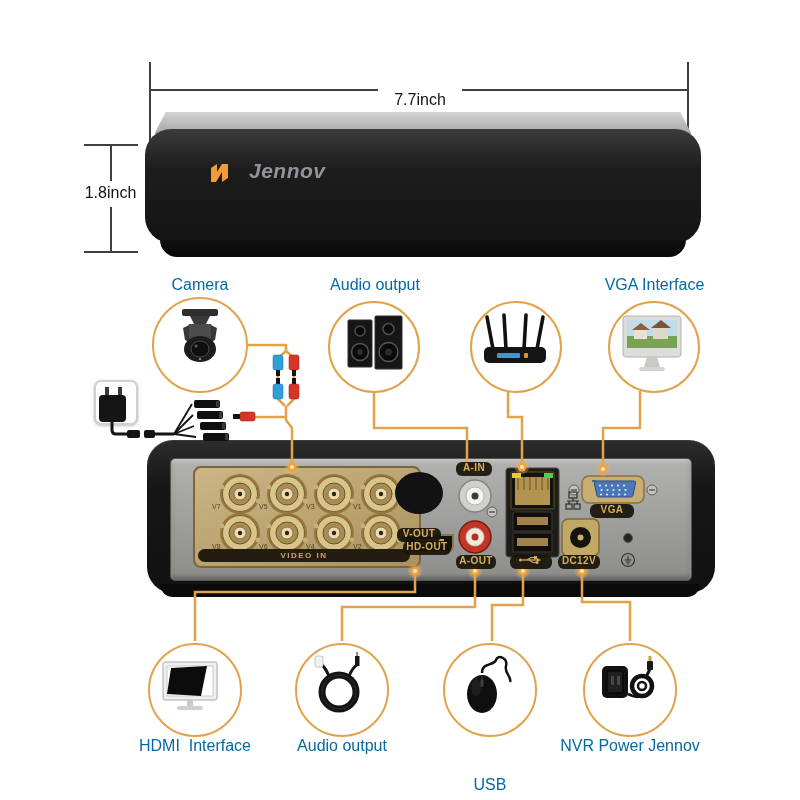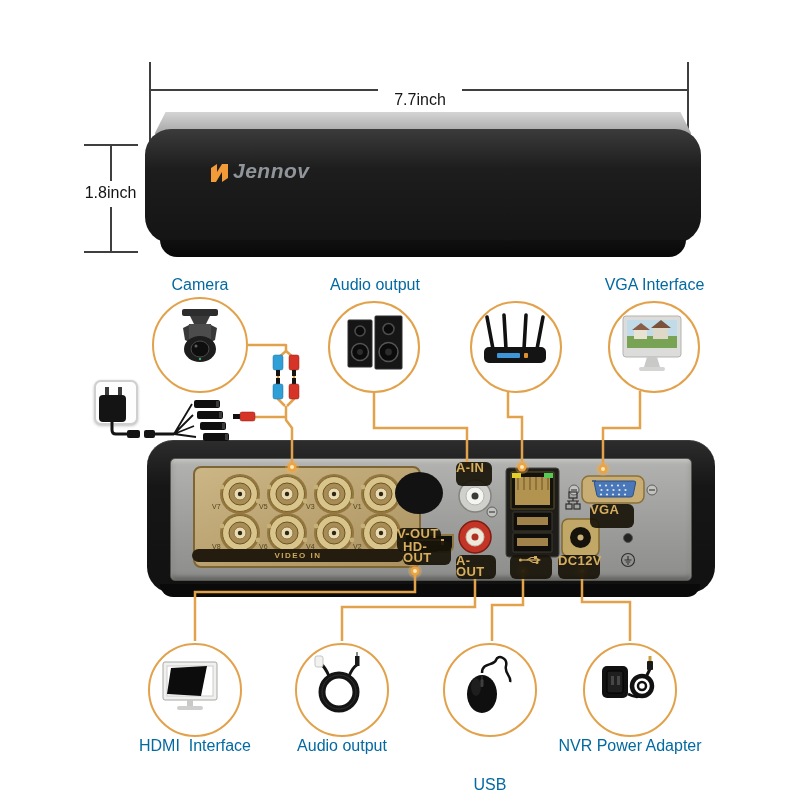--- a/index.html
+++ b/index.html
@@ -4,37 +4,37 @@
 <style>
   html,body{margin:0;padding:0;background:#fff;}
   #stage{position:relative;width:800px;height:800px;background:#fff;overflow:hidden;
          font-family:"Liberation Sans",sans-serif;}
   .abs{position:absolute;}
   .dim-line{position:absolute;background:#3f3f3f;}
   .dim-text{position:absolute;font-size:16px;color:#141414;text-align:center;}
   .lbl{position:absolute;font-size:16px;color:#0369a1;text-align:center;white-space:pre;}
   .ring{position:absolute;border:2.2px solid #E2A24C;border-radius:50%;background:#fff;box-sizing:border-box;}
   .badge{position:absolute;background:rgba(24,19,9,.92);color:#d6ae5e;font-weight:bold;
-         font-size:13px;letter-spacing:.4px;text-align:left;border-radius:6px;
-         line-height:11px;height:24px;}
+         font-size:10px;letter-spacing:.4px;text-align:center;border-radius:6px;
+         line-height:11px;height:14px;}
   .bnc-lbl{position:absolute;font-size:7px;color:#55441c;width:20px;}
   .band{position:absolute;background:#241d0f;border-radius:7px;color:#cda75a;font-weight:bold;
         font-size:8px;letter-spacing:1.5px;text-align:center;line-height:13px;height:13px;}
   
   .topface{position:absolute;left:152px;top:112px;width:542px;height:27px;
            background:linear-gradient(180deg,#d4d4d4,#9a9a9a);
            clip-path:polygon(0 100%,2.5% 0,97.5% 0,100% 100%);border-radius:14px;}
   .oval{position:absolute;left:310px;top:115px;width:220px;height:20px;border-radius:50%;
         border:1px solid rgba(70,70,70,.35);color:rgba(40,40,40,.5);font-size:8.5px;
         letter-spacing:3px;text-align:center;line-height:20px;box-sizing:border-box;}
   .body-front{position:absolute;left:145px;top:129px;width:556px;height:114px;border-radius:26px;
         background:linear-gradient(180deg,#3b3b3b,#1d1d1d 35%,#141414);}
   .base-front{position:absolute;left:160px;top:240px;width:526px;height:17px;
         background:linear-gradient(#101010,#080808);border-radius:0 0 18px 18px;}
-  .logo{position:absolute;left:210px;top:159px;display:flex;align-items:center;gap:4px;}
+  .logo{position:absolute;left:210px;top:159px;display:flex;align-items:center;gap:20px;}
   .logo-text{font-style:italic;font-weight:bold;font-size:21px;color:#8f959a;letter-spacing:.5px;}
   
   .body-rear{position:absolute;left:147px;top:440px;width:568px;height:152px;border-radius:26px;
         background:linear-gradient(180deg,#2c2c2c,#161616 30%,#111);border-top:1px solid #3c3c3c;}
   .base-rear{position:absolute;left:160px;top:584px;width:540px;height:13px;background:#0a0a0a;
         border-radius:0 0 16px 16px;}
   .panel{position:absolute;left:170px;top:458px;width:520px;height:121px;border-radius:5px;
         background:linear-gradient(180deg,#b2b2b0,#9b9b99 60%,#8d8d8b);border:1px solid #56564f;
         box-shadow:inset 0 2px 4px rgba(255,255,255,.35), inset 0 -3px 5px rgba(0,0,0,.35);}
   .plate{position:absolute;left:193px;top:466px;width:228px;height:102px;border-radius:8px;
@@ -326,21 +326,21 @@
           <circle r="2" fill="#FFE9BF"></circle>
         </g>
       <g transform="translate(582,571)">
           <circle r="7" fill="#F2AE53" opacity=".35"></circle>
           <circle r="4.5" fill="#EDA33F"></circle>
           <circle r="2" fill="#FFE9BF"></circle>
         </g>
     </g>
   </svg>
 
-  <div class="band" style="left:192px;top:549px;width:212px;">VIDEO IN</div>
+  <div class="band" style="left:198px;top:549px;width:212px;">VIDEO IN</div>
   <div class="bnc-lbl" style="left:212px;top:503px;">V7</div>
   <div class="bnc-lbl" style="left:259px;top:503px;">V5</div>
   <div class="bnc-lbl" style="left:306px;top:503px;">V3</div>
   <div class="bnc-lbl" style="left:353px;top:503px;">V1</div>
   <div class="bnc-lbl" style="left:212px;top:543px;">V8</div>
   <div class="bnc-lbl" style="left:259px;top:543px;">V6</div>
   <div class="bnc-lbl" style="left:306px;top:543px;">V4</div>
   <div class="bnc-lbl" style="left:353px;top:543px;">V2</div>
 
   <div class="badge" style="left:456px;top:462px;width:36px;">A-IN</div>
@@ -402,15 +402,15 @@
     <circle cx="52" cy="36" r="10" stroke="#111" stroke-width="4.5" fill="none"></circle>
     <circle cx="52" cy="36" r="4" stroke="#111" stroke-width="2.5" fill="none"></circle>
     <path d="M56,27 L60,19" stroke="#111" stroke-width="3" fill="none"></path>
     <rect x="57" y="11" width="6" height="9" rx="1" fill="#1a1a1a"></rect>
     <rect x="58.5" y="6" width="3" height="5" fill="#c9a040"></rect>
   </svg>
 
   <div class="lbl" style="left:125px;top:737px;width:140px;">HDMI  Interface</div>
   <div class="lbl" style="left:277px;top:737px;width:130px;">Audio output</div>
   <div class="lbl" style="left:440px;top:737px;width:100px;margin-top:39px;">USB</div>
-  <div class="lbl" style="left:550px;top:737px;width:160px;">NVR Power Adapter</div>
+  <div class="lbl" style="left:550px;top:737px;width:160px;">NVR Power Jennov</div>
 
 </div>
 
 </body></html>

